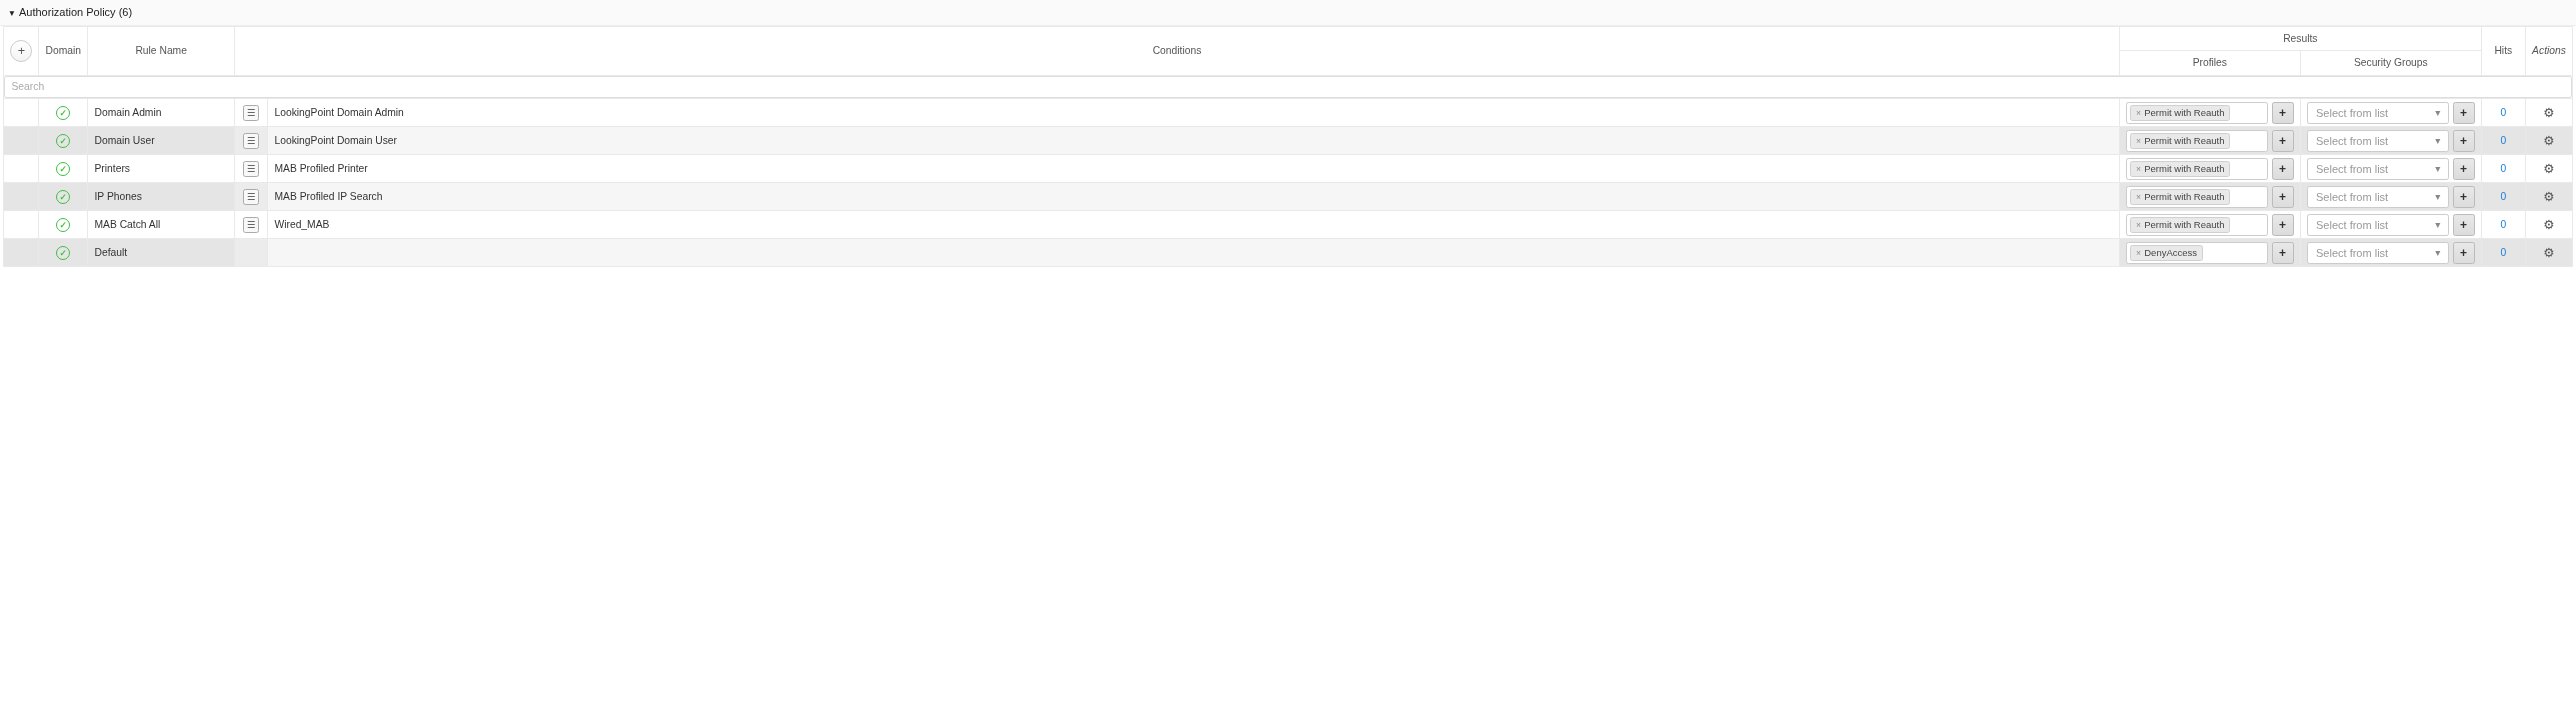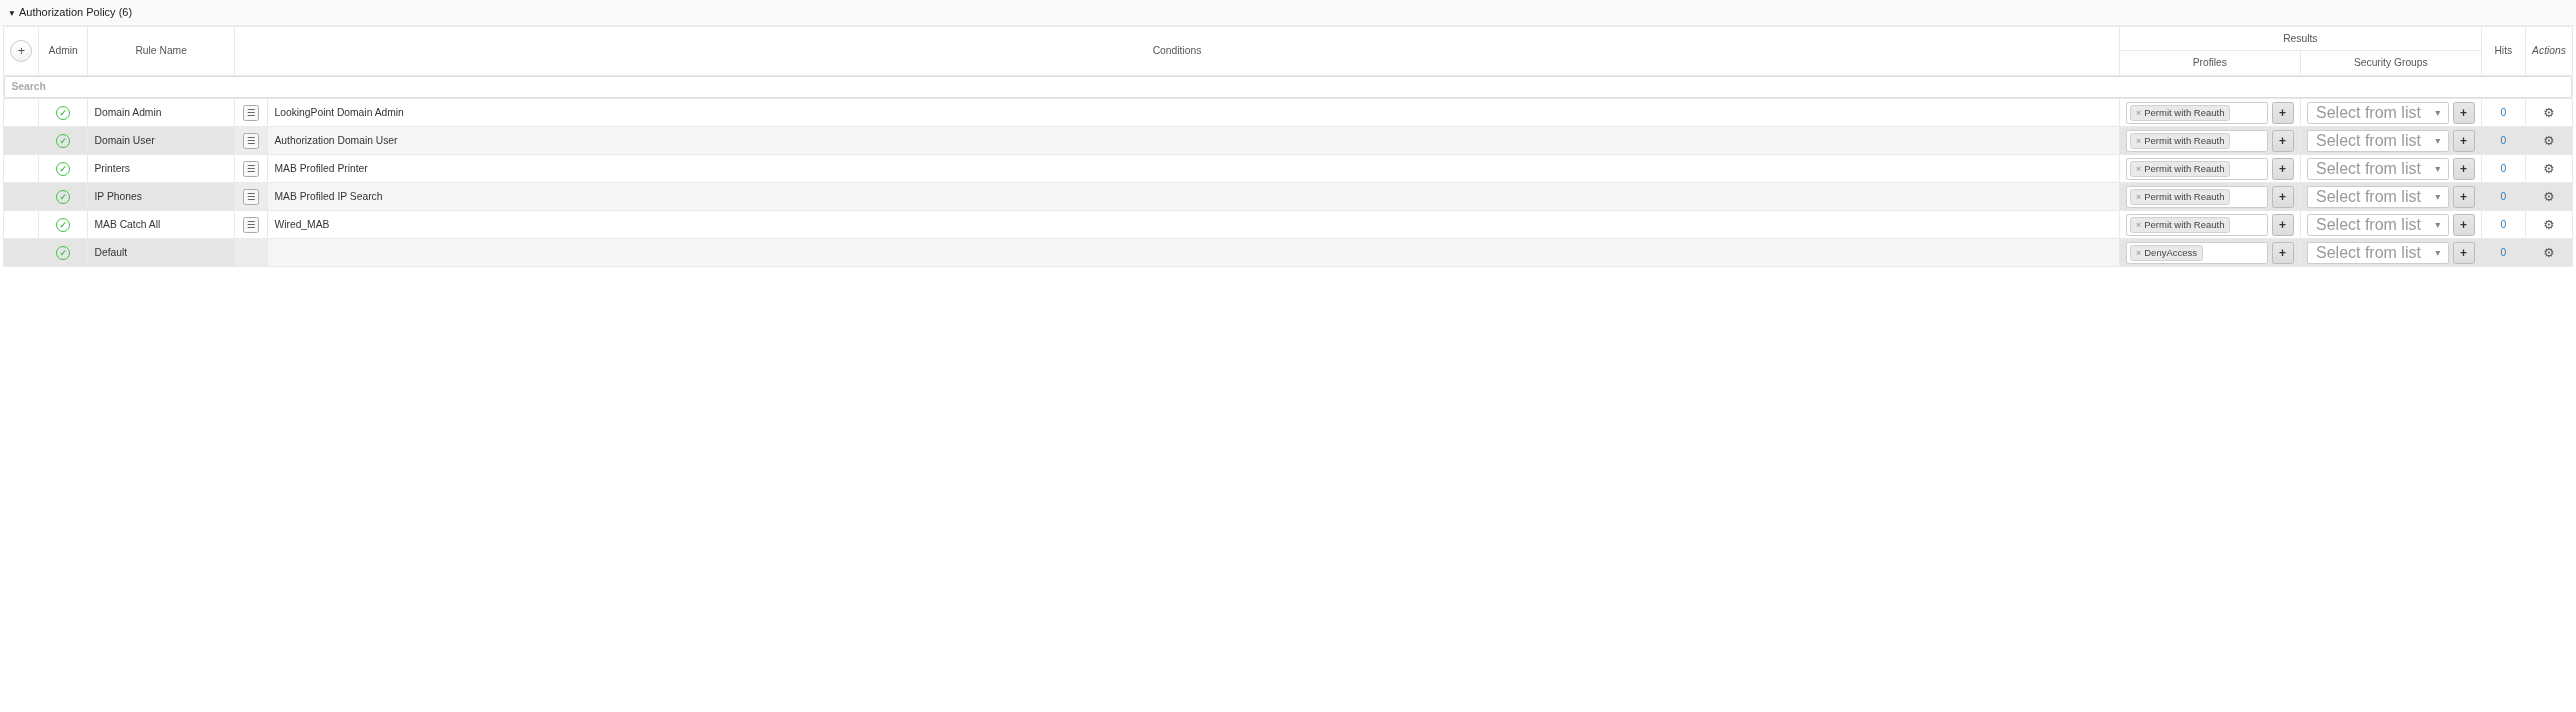--- a/index.html
+++ b/index.html
@@ -79,21 +79,20 @@
     padding: 4.7px 4.7px;
   }
   .search-input {
     width: 100%;
     border: 0.8px solid #ddd;
     border-radius: 2.4px;
     padding: 4.7px 6.3px;
     font-size: 10.3px;
     color:#333;
     background:#fff;
-    font-weight:bold;
   }
   .search-input::placeholder { color:#aaa; }
 
   tbody.data-row tr td {
     height: 28px;
     padding: 0 6.3px;
   }
   tbody.data-row tr td {
     background:#fff;
   }
@@ -152,21 +151,21 @@
     color:#444;
     display:inline-flex;align-items:center;gap:3.2px;
     margin:1.6px;
     white-space:nowrap;
   }
   .tag-chip .x{color:#888;font-size:8.7px;cursor:pointer;}
   .sg-placeholder {
     color:#999;
     padding-left:6.3px;
     flex:1;
-    font-size:16px;
+    font-size:11px;
   }
   .sg-caret {
     color:#888;font-size:8.7px;padding:0 4.7px;
   }
   .add-btn {
     width:22px;height:22px;
     border:0.8px solid #bbb;
     border-radius:2.4px;
     background:linear-gradient(#e8e8e8,#dcdcdc);
     display:flex;align-items:center;justify-content:center;
@@ -211,21 +210,21 @@
         <col class="col-profiles">
         <col class="col-sg">
         <col class="col-hits">
         <col class="col-actions">
       </colgroup>
       <thead>
         <tr class="hdr-top">
           <th rowspan="2" style="text-align:center;">
             <div class="plus-btn">+</div>
           </th>
-          <th rowspan="2">Admin</th>
+          <th rowspan="2">Domain</th>
           <th rowspan="2">Rule Name</th>
           <th rowspan="2" colspan="2">Conditions</th>
           <th colspan="2" class="results-header">Results</th>
           <th rowspan="2" style="text-align:center;margin-left:9px;">Hits</th>
           <th rowspan="2" style="text-align:center;font-style:italic;">Actions</th>
         </tr>
         <tr class="hdr-bottom">
           <th>Profiles</th>
           <th>Security Groups</th>
         </tr>
@@ -268,21 +267,21 @@
             </td>
             <td class="col-actions-cell"><span class="gear">⚙</span></td>
           </tr>
         </tbody>
         <tbody class="data-row alt">
           <tr>
             <td></td>
             <td class="col-status-cell"><span class="status-ico"></span></td>
             <td><span class="rule-name">Domain User</span></td>
             <td class="col-condicon-cell" style="background: rgb(236, 236, 236);"><span class="cond-ico">☰</span></td>
-            <td class="col-cond-cell" style="background: rgb(246, 246, 246);"><span class="cond-text">Authorization Domain User</span></td>
+            <td class="col-cond-cell" style="background: rgb(246, 246, 246);"><span class="cond-text">LookingPoint Domain User</span></td>
             <td>
               <div class="combo-group">
                 <div class="tag-combo">
                   <span class="tag-chip">
                     <span class="x">×</span>
                     <span>Permit with Reauth</span>
                   </span>
                 </div>
                 <div class="add-btn">+</div>
               </div>

